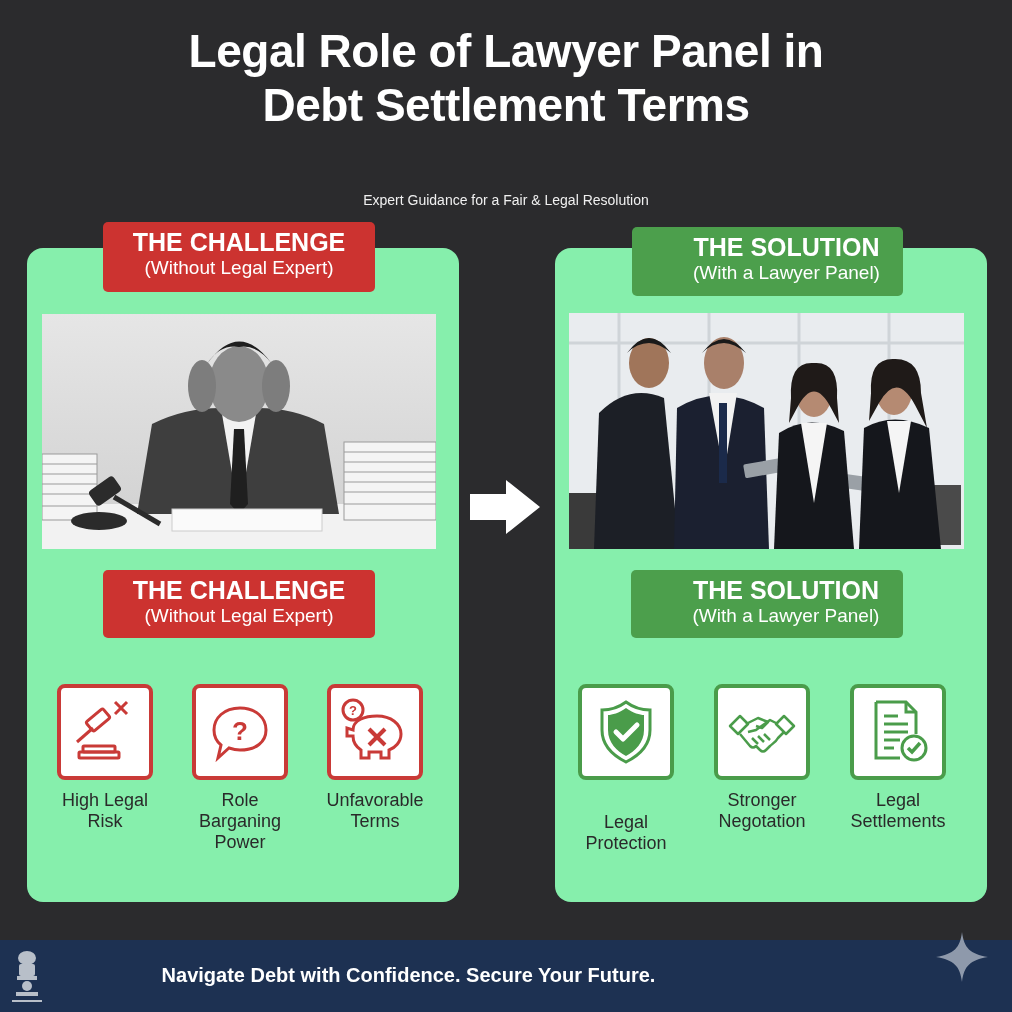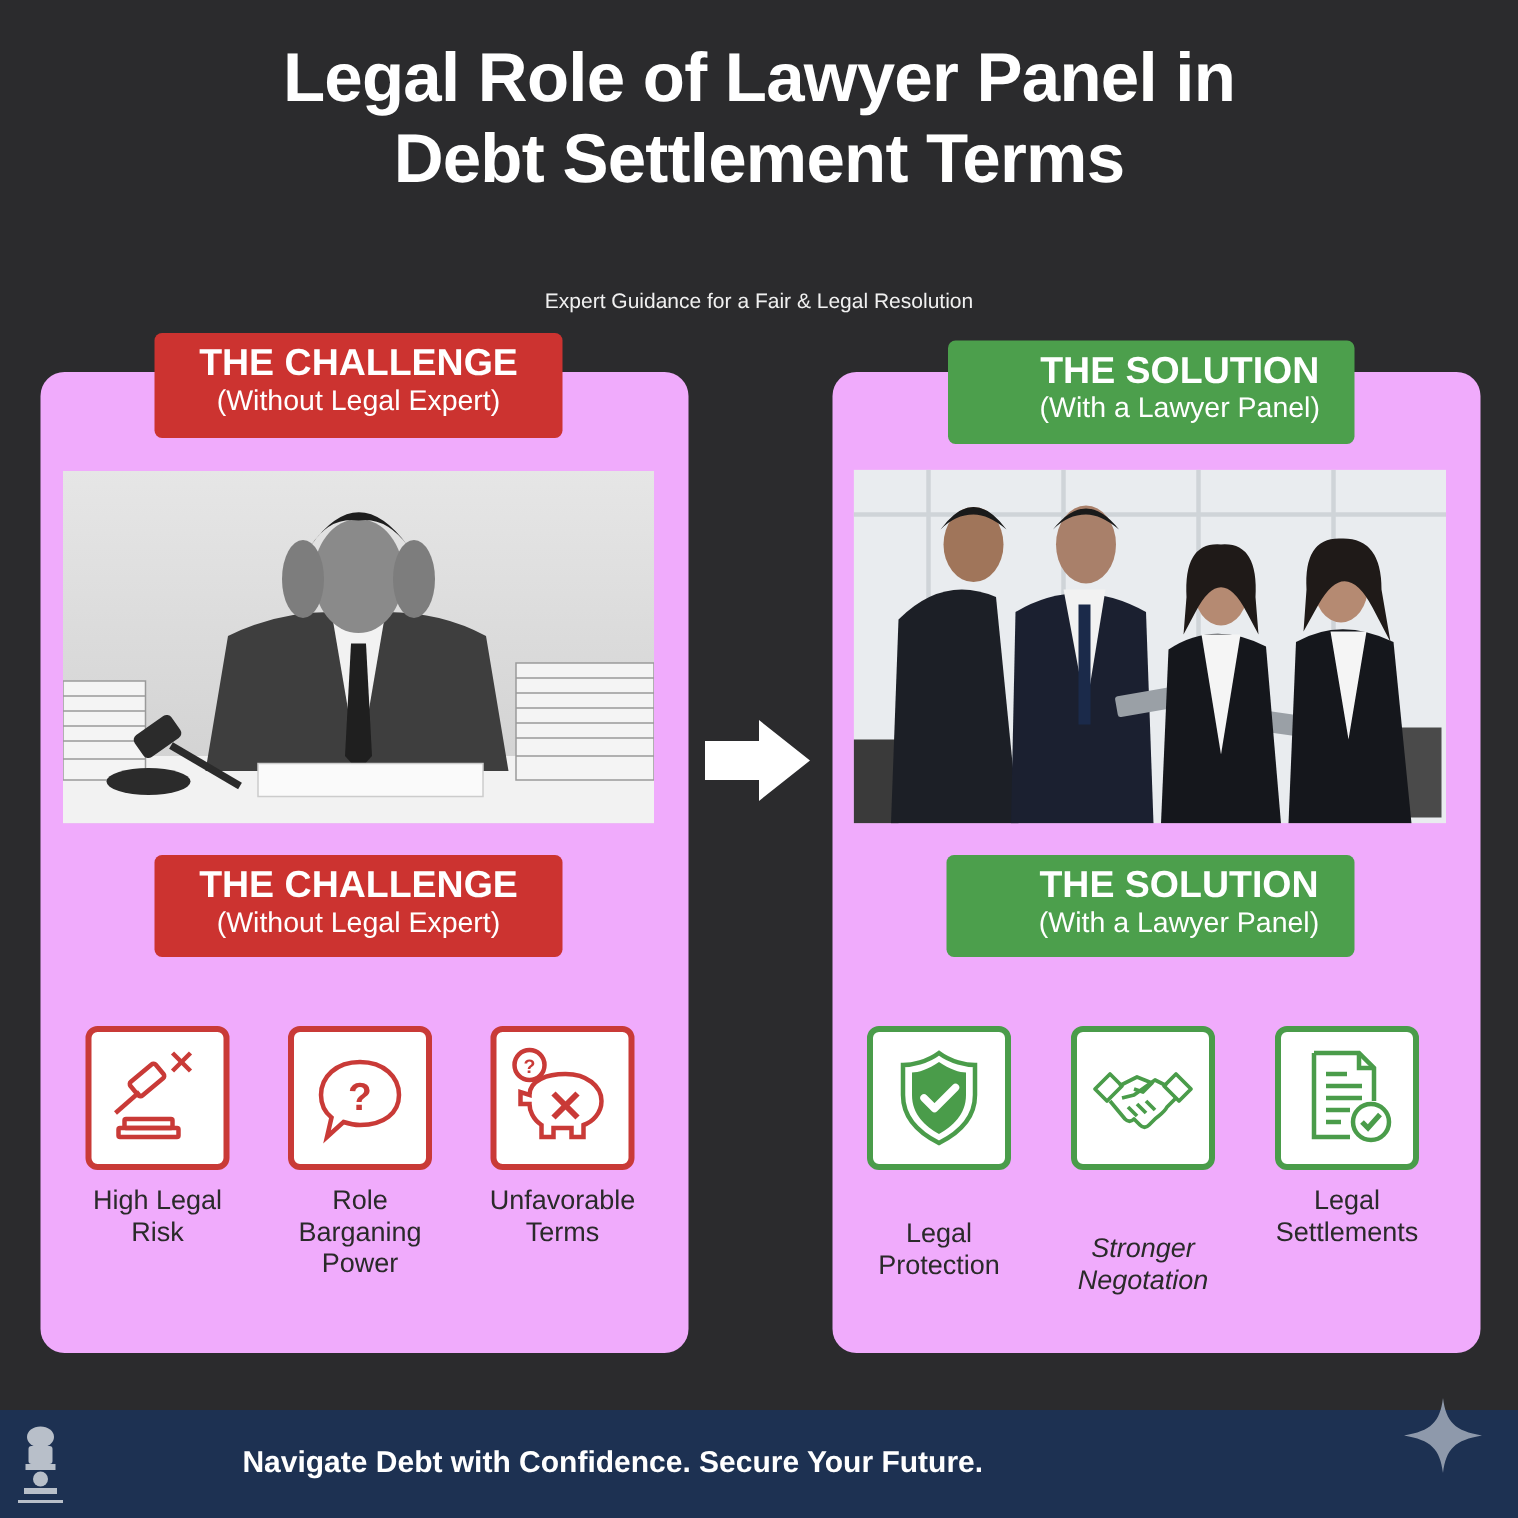--- a/index.html
+++ b/index.html
@@ -14,21 +14,21 @@
     position: absolute; left: 0; top: 24px; width: 1012px;
     text-align: center; font-weight: bold; font-size: 46px; line-height: 54px;
     letter-spacing: -0.5px; color: #fff;
   }
   .subtitle {
     position: absolute; left: 0; top: 144px; width: 1012px;
     text-align: center; font-size: 14px; color: #f0f0f0; margin-top: 48px;
   }
   .card {
     position: absolute; top: 248px; height: 654px; width: 432px;
-    background: #f0abfc; border-radius: 16px;
+    background: #86efac; border-radius: 16px;
   }
   .card.left { left: 27px; }
   .card.right { left: 555px; }
   .badge {
     position: absolute; border-radius: 5px; text-align: center;
     color: #fff; box-sizing: border-box; padding-top: 6px;
   }
   .badge .b1 { display: block; font-weight: bold; font-size: 25px; line-height: 28px; }
   .badge .b2 { display: block; font-size: 19px; line-height: 24px; }
   .badge.red { background: #cc3330; }
@@ -236,21 +236,21 @@
       <path d="M4 30 L14 20 L22 28 L12 38 Z"></path>
       <path d="M68 30 L58 20 L50 28 L60 38 Z"></path>
       <path d="M20 28 L32 22 L42 26 L36 32 L30 30"></path>
       <path d="M52 28 L44 24 L30 34 L22 36"></path>
       <path d="M14 38 L24 50 C26 52 28 52 30 50 L34 54 C36 56 38 56 40 54 L44 50 C46 48 50 46 52 42 L58 36"></path>
       <path d="M26 42 L32 48"></path>
         <path d="M32 40 L38 46"></path>
         <path d="M38 38 L44 44"></path>
     </svg>
   </div>
-  <div class="icon-label" style="left:142px; top:574px;font-style:italic;">
+  <div class="icon-label" style="left:142px; top:542px;">
     <div>Stronger</div>
     <div>Negotation</div>
   </div>
 
   <div class="icon-box green" style="left:295px; top:436px;">
     <svg viewBox="0 0 72 72" fill="none" stroke="#4a9c4a" stroke-width="3">
       <path d="M14 6 L44 6 L54 16 L54 38"></path>
       <path d="M14 6 L14 62 L38 62"></path>
       <path d="M44 6 L44 16 L54 16"></path>
       <line x1="22" y1="20" x2="36" y2="20"></line>

